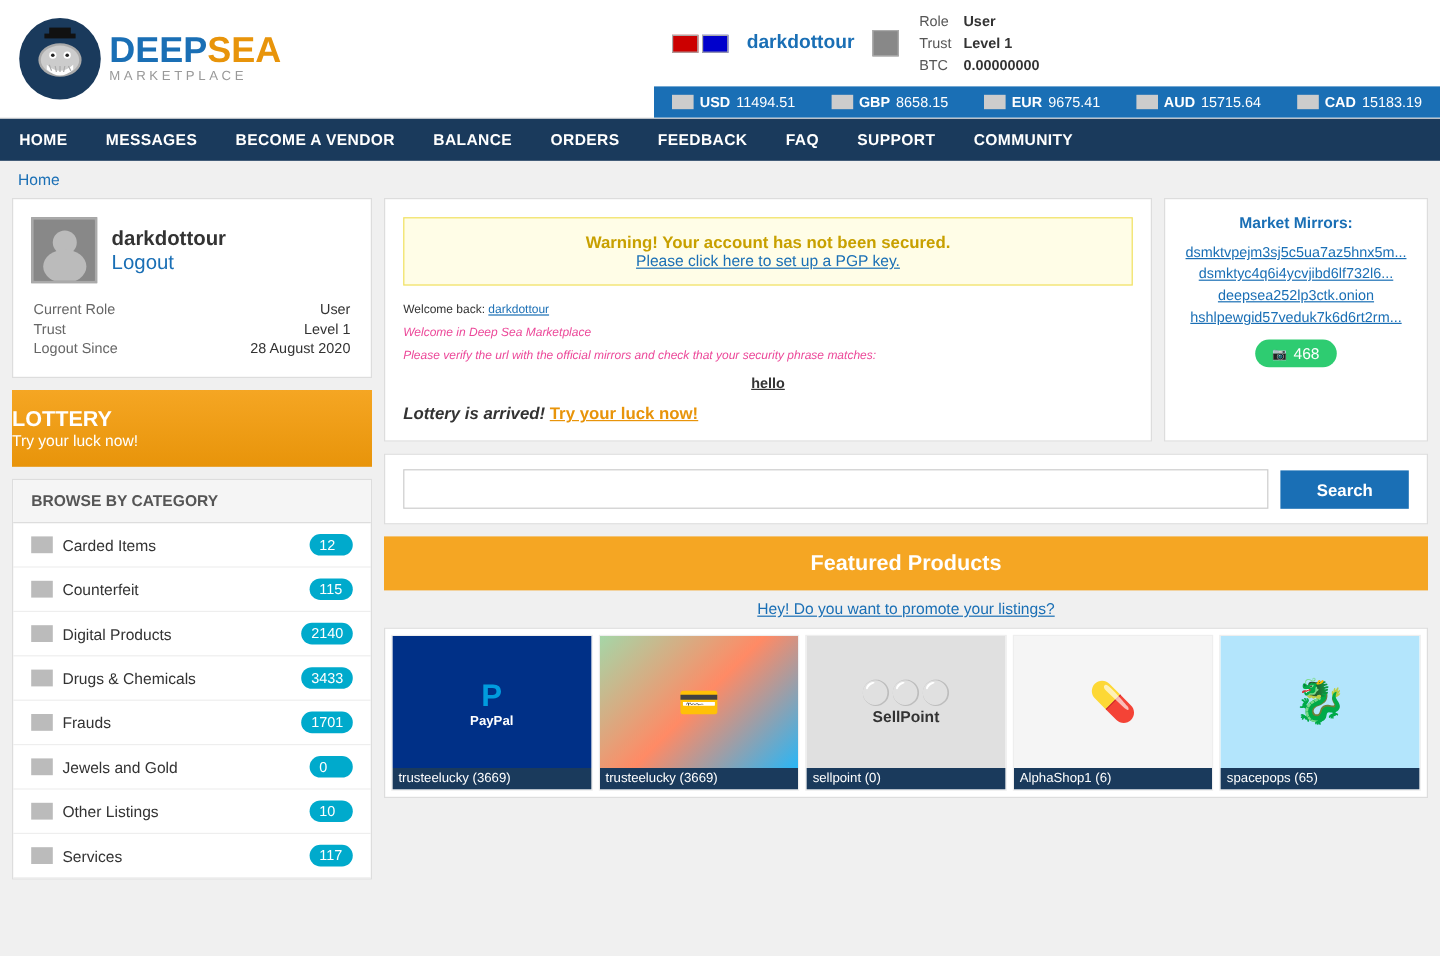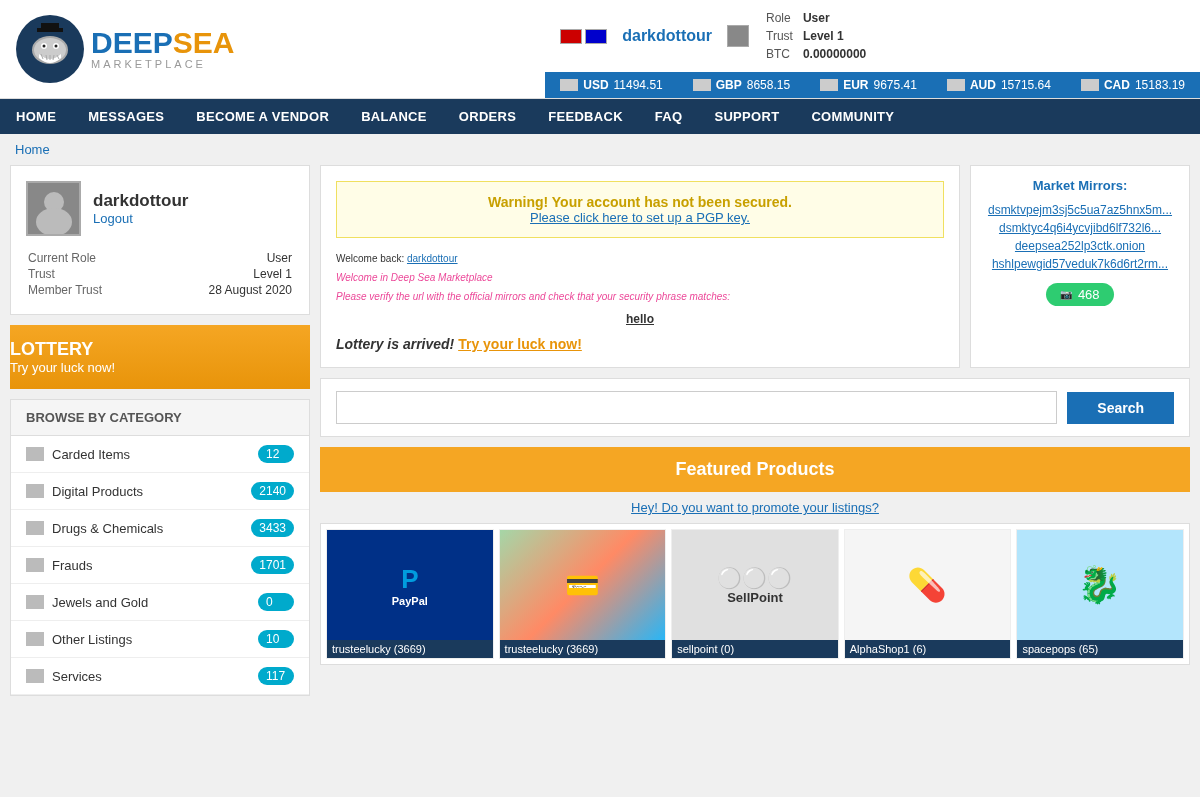--- a/index.html
+++ b/index.html
@@ -348,53 +348,58 @@
       <div class="profile-top">
         <div class="avatar">
           <svg width="50" height="50" viewBox="0 0 50 50">
             <rect width="50" height="50" fill="#888"></rect>
             <circle cx="25" cy="18" r="10" fill="#bbb"></circle>
             <ellipse cx="25" cy="38" rx="18" ry="14" fill="#bbb"></ellipse>
           </svg>
         </div>
         <div>
           <div style="font-size:17px;font-weight:bold;">darkdottour</div>
-          <a href="#" style="color:#1a6fb5;font-size:13px;text-decoration:none;">Logout</a>
+          <a href="#" style="color:#1a6fb5;font-size:17px;text-decoration:none;">Logout</a>
         </div>
       </div>
       <table style="width:100%;font-size:12px;margin-top:5px;">
         <tbody>
             <tr>
           <td style="color:#666;">Current Role</td>
           <td style="text-align:right;">User</td>
         </tr>
         <tr>
           <td style="color:#666;">Trust</td>
           <td style="text-align:right;">Level 1</td>
         </tr>
         <tr>
-          <td style="color:#666;">Member Trust</td>
+          <td style="color:#666;">Logout Since</td>
           <td style="text-align:right;">28 August 2020</td>
         </tr>
       </tbody>
         </table>
     </div>
 
     <a href="#" class="lottery-btn">
       <span>LOTTERY</span>
       <span class="sub">Try your luck now!</span>
     </a>
 
     <div class="browse-section">
       <div class="browse-header">BROWSE BY CATEGORY</div>
       <div id="categories-list">
           <div class="category-item">
     <span class="cat-icon"></span>
     <span class="cat-name">Carded Items</span>
     <span class="cat-badge">12</span>
+  </div>
+          <div class="category-item">
+    <span class="cat-icon"></span>
+    <span class="cat-name">Counterfeit</span>
+    <span class="cat-badge">115</span>
   </div>
           <div class="category-item">
     <span class="cat-icon"></span>
     <span class="cat-name">Digital Products</span>
     <span class="cat-badge">2140</span>
   </div>
           <div class="category-item">
     <span class="cat-icon"></span>
     <span class="cat-name">Drugs &amp; Chemicals</span>
     <span class="cat-badge">3433</span>

